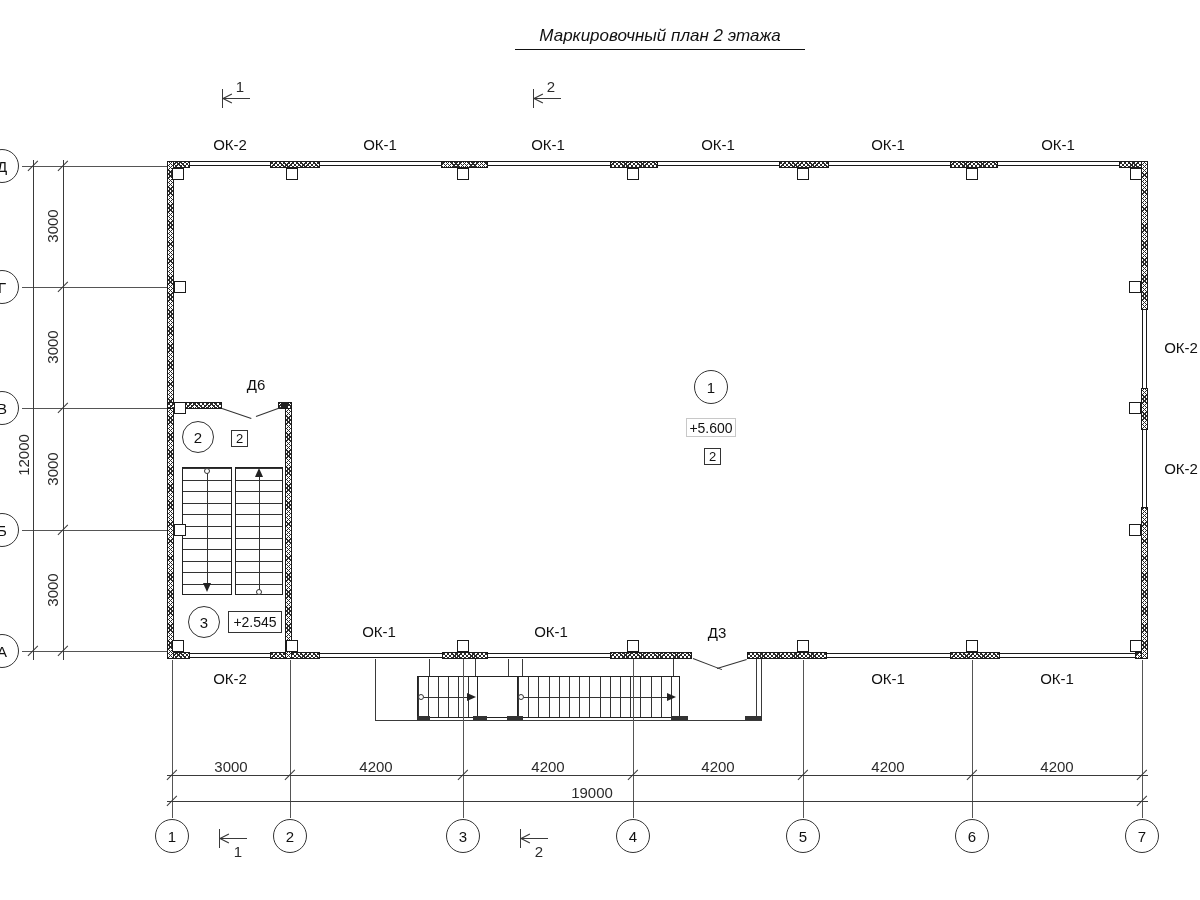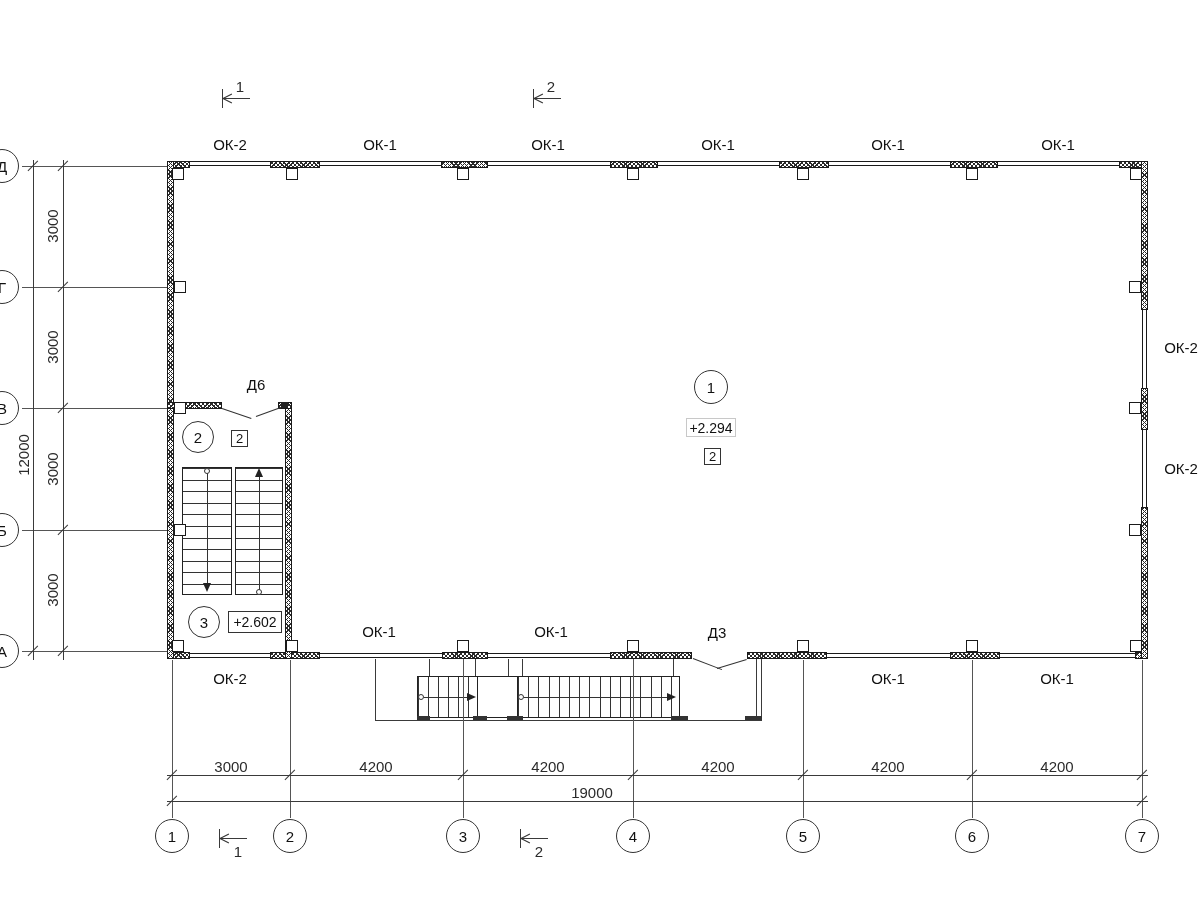--- a/index.html
+++ b/index.html
@@ -40,20 +40,21 @@
   .arrstroke{position:absolute;width:10px;height:1px;background:#333;transform-origin:left center;}
   .pad{position:absolute;height:4px;background:#333;}
   #title{position:absolute;left:515px;top:26px;width:290px;text-align:center;
          font-size:17px;font-style:italic;border-bottom:1px solid #111;padding-bottom:3px;}
 </style>
 </head>
 <body>
 
 <div id="plan">
 
+  <div id="title">Маркировочный план 2 этажа</div>
 
   <div class="vl" style="left:222px;top:89px;height:19px;"></div>
   <div class="hl" style="left:222px;top:98px;width:28px;"></div>
   <div class="arrstroke" style="left:223px;top:98px;transform:rotate(-27deg);"></div>
   <div class="arrstroke" style="left:223px;top:98px;transform:rotate(27deg);"></div>
   <div class="dimtxt" style="left:240px;top:86px;">1</div>
 
   <div class="vl" style="left:533px;top:89px;height:19px;"></div>
   <div class="hl" style="left:533px;top:98px;width:28px;"></div>
   <div class="arrstroke" style="left:534px;top:98px;transform:rotate(-27deg);"></div>
@@ -119,24 +120,24 @@
   <div class="vl" style="left:207px;top:472px;height:112px;background:#333;"></div>
   <div class="dot" style="left:204px;top:468px;"></div>
   <div class="tri-down" style="left:203px;top:583px;"></div>
   <div class="vl" style="left:259px;top:476px;height:114px;background:#333;"></div>
   <div class="dot" style="left:256px;top:589px;"></div>
   <div class="tri-up" style="left:255px;top:468px;"></div>
 
   <div class="circle" style="left:182px;top:421px;width:32px;height:32px;">2</div>
   <div class="sqbox" style="left:231px;top:430px;width:17px;height:17px;">2</div>
   <div class="circle" style="left:188px;top:606px;width:32px;height:32px;">3</div>
-  <div class="elev" style="left:228px;top:611px;width:54px;height:22px;border:1px solid #333;">+2.602</div>
+  <div class="elev" style="left:228px;top:611px;width:54px;height:22px;border:1px solid #333;">+2.545</div>
 
   <div class="circle" style="left:694px;top:370px;width:34px;height:34px;">1</div>
-  <div class="elev" style="left:686px;top:418px;width:50px;height:19px;border:1px solid #c8c8c8;">+2.294</div>
+  <div class="elev" style="left:686px;top:418px;width:50px;height:19px;border:1px solid #c8c8c8;">+5.600</div>
   <div class="sqbox" style="left:704px;top:448px;width:17px;height:17px;">2</div>
 
   <div class="colmark" style="left:172px;top:168px;"></div>
   <div class="colmark" style="left:286px;top:168px;"></div>
   <div class="colmark" style="left:457px;top:168px;"></div>
   <div class="colmark" style="left:627px;top:168px;"></div>
   <div class="colmark" style="left:797px;top:168px;"></div>
   <div class="colmark" style="left:966px;top:168px;"></div>
   <div class="colmark" style="left:1130px;top:168px;"></div>
   <div class="colmark" style="left:172px;top:640px;"></div>

